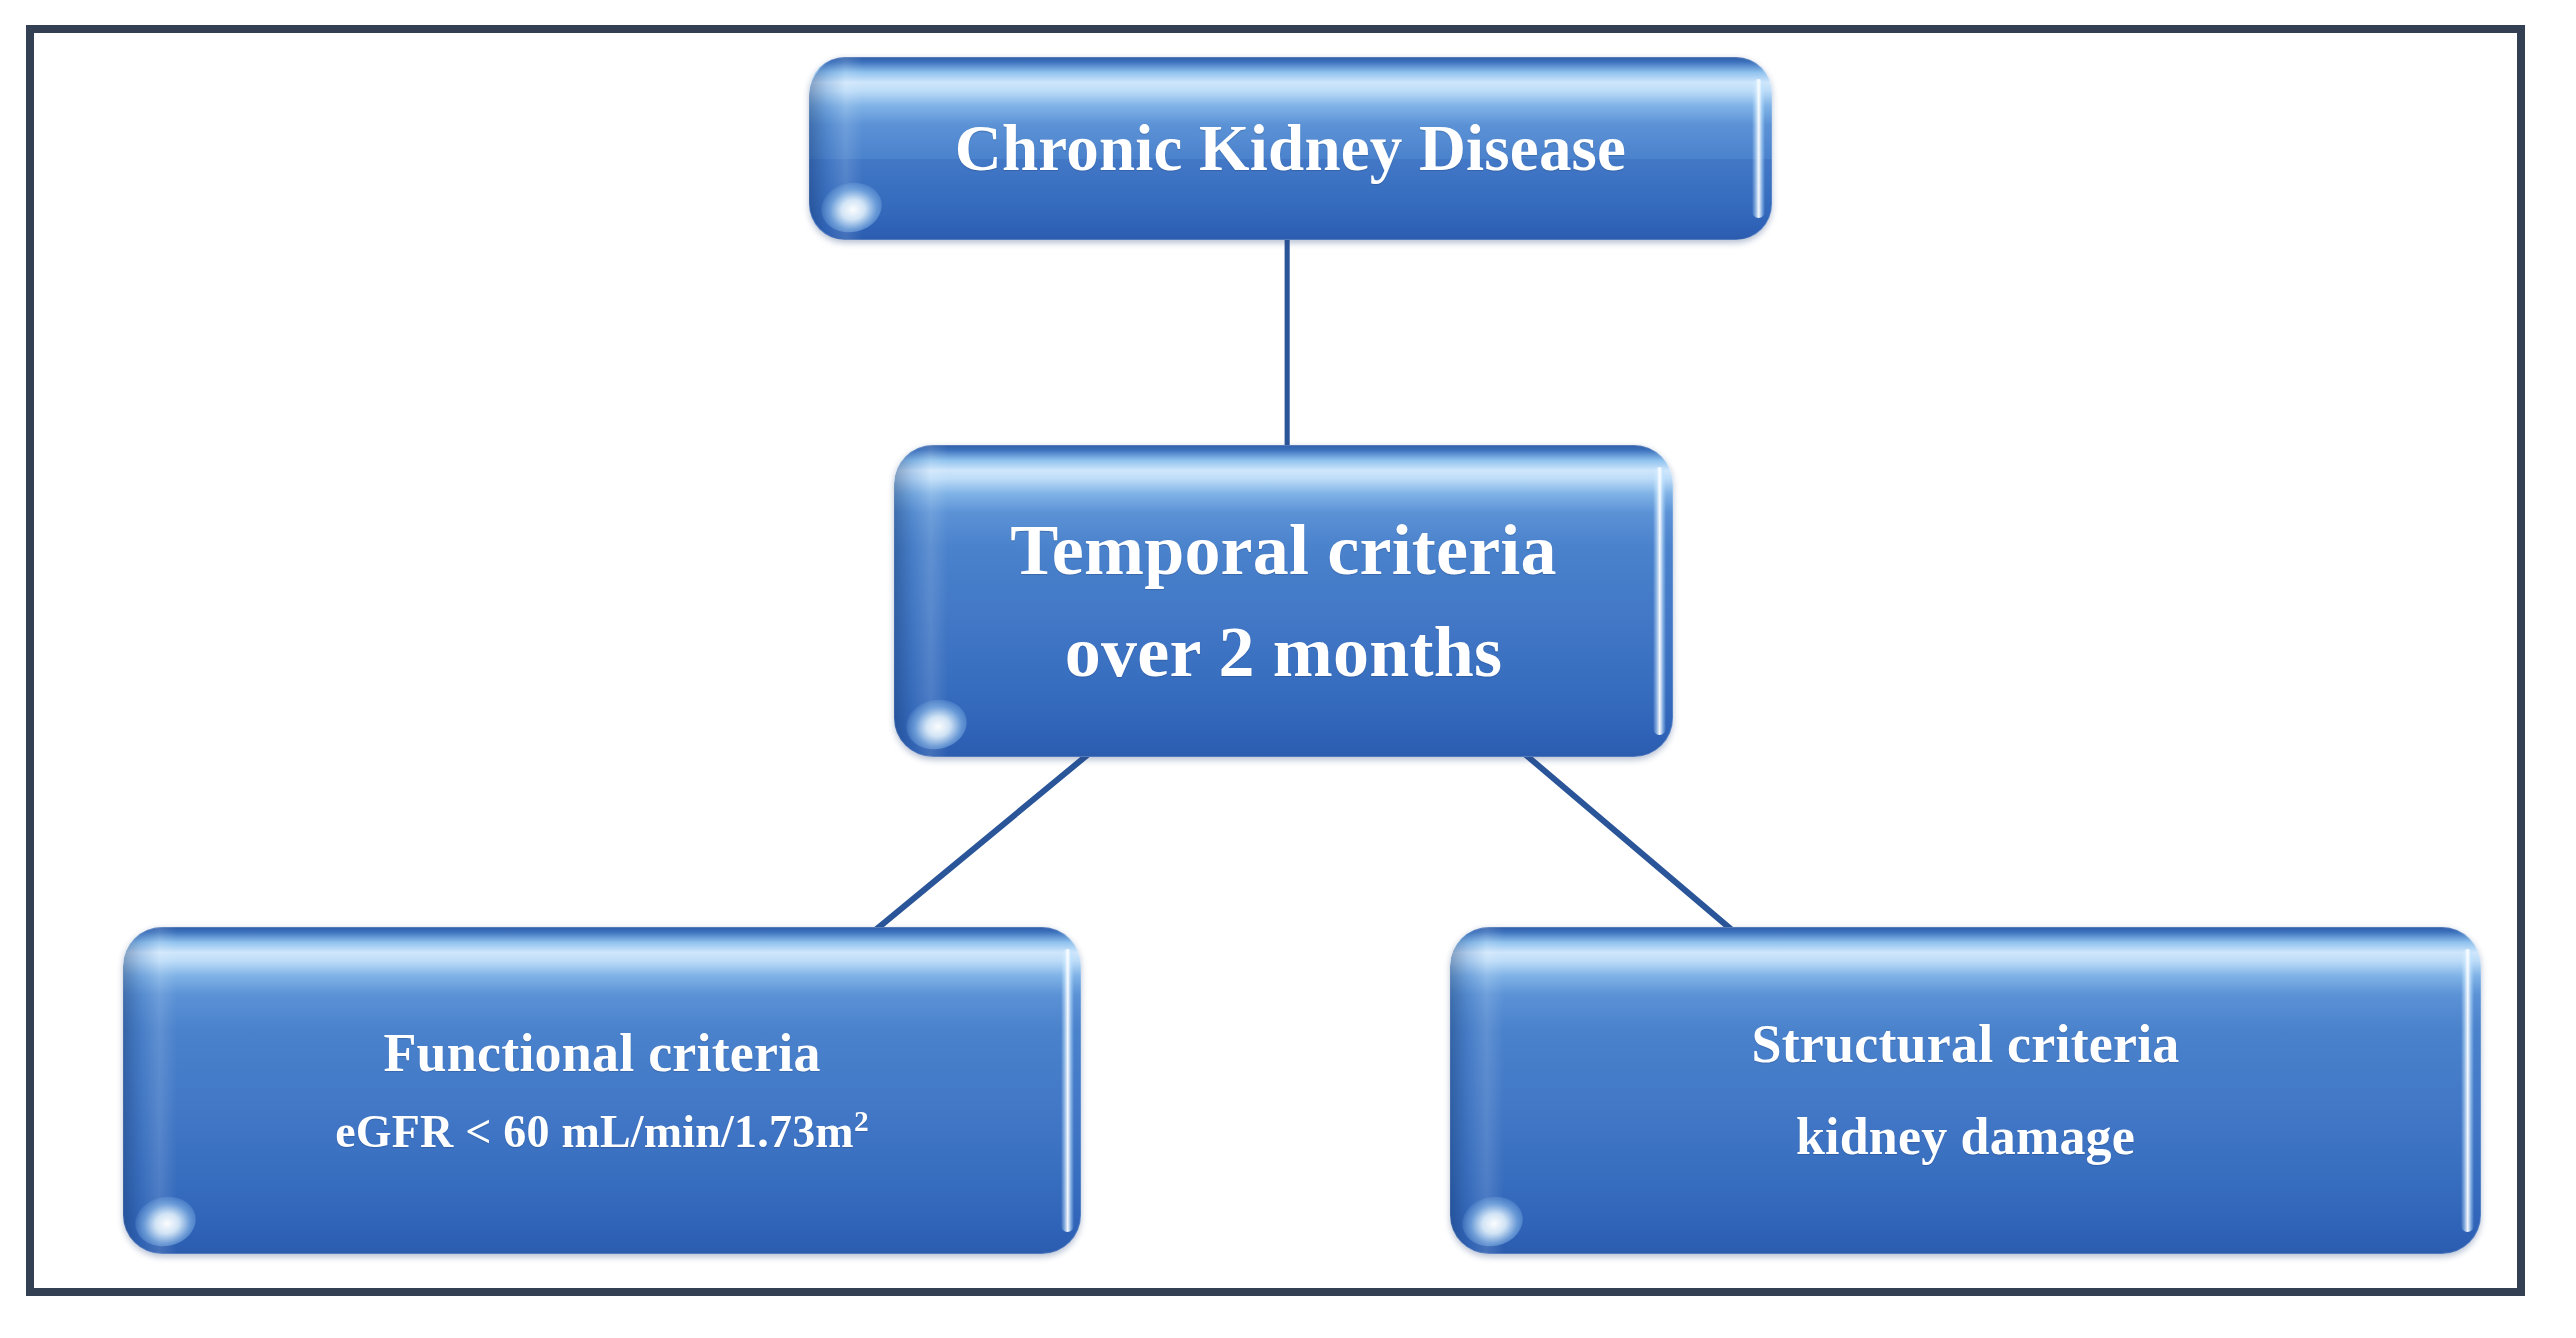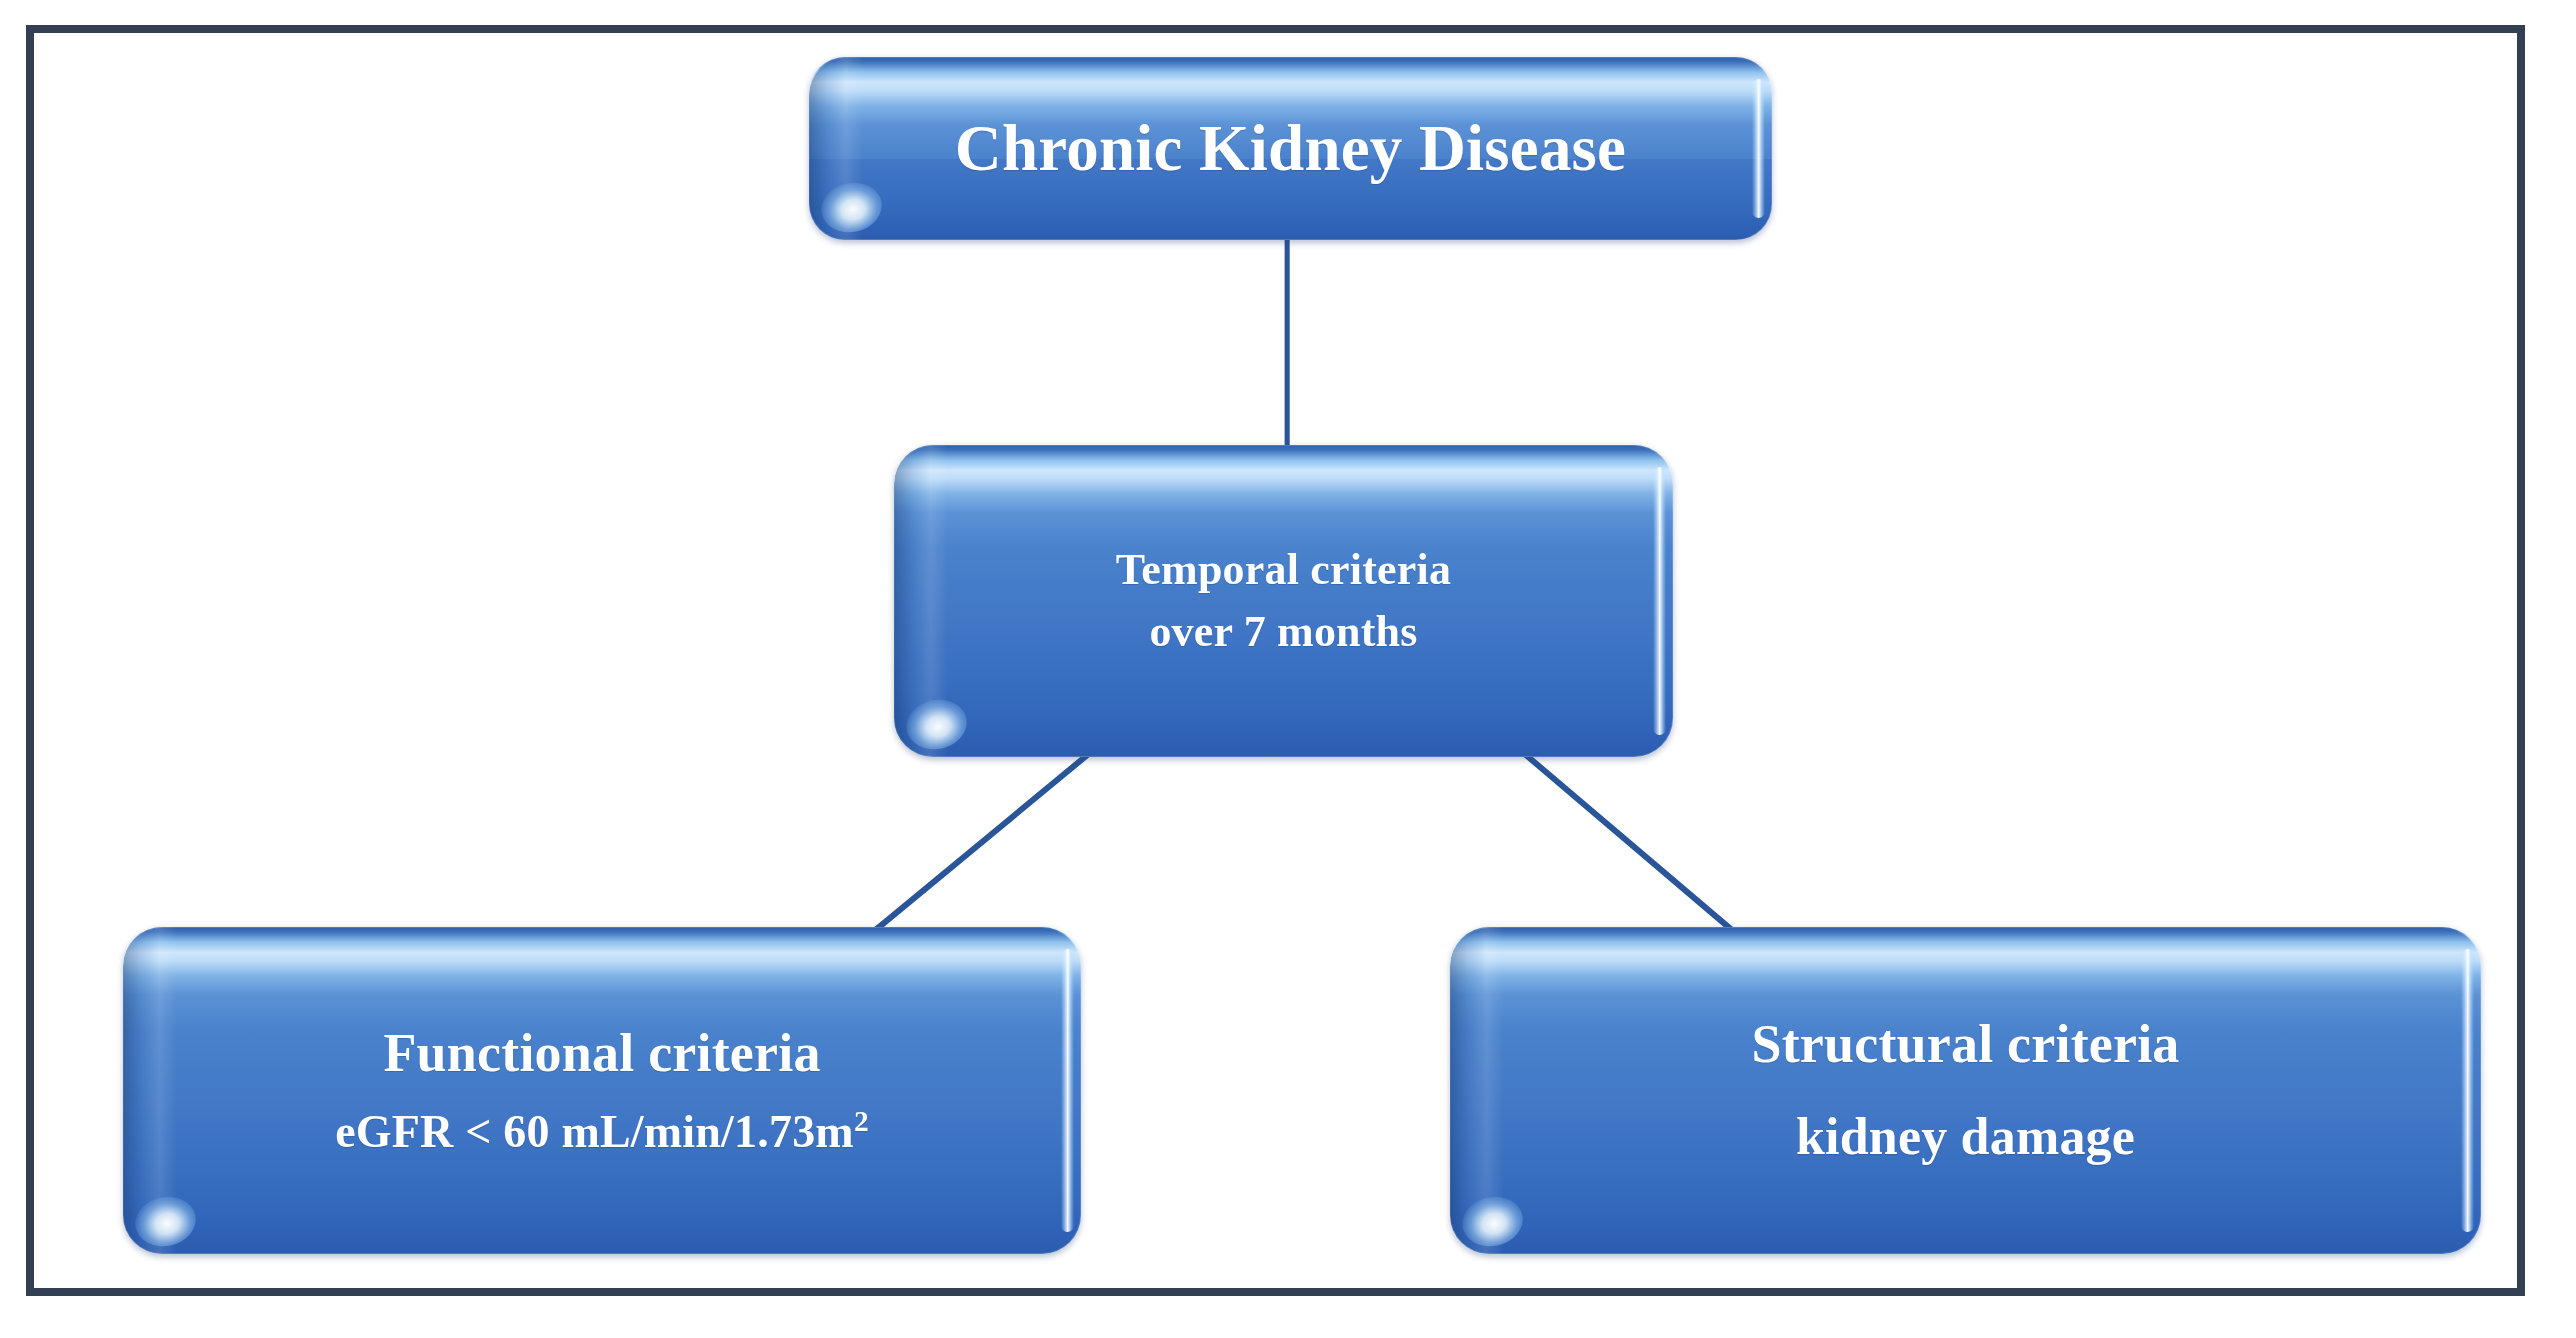--- a/index.html
+++ b/index.html
@@ -150,21 +150,21 @@
     left: 809px;  top: 57px;
     width: 963px; height: 183px;
     border-radius: 36px;
   }
   #node-root .node-label { font-size: 65px; }
 
   #node-temporal {
     left: 894px; top: 445px;
     width: 779px;  height: 312px;
   }
-  #node-temporal .node-label { font-size: 44px; line-height: 1.42; }
+  #node-temporal .node-label { font-size: 72px; line-height: 1.42; }
 
   #node-functional {
     left: 123px;  top: 927px;
     width: 958px; height: 327px;
   }
   #node-functional .node-label .line { font-size: 54px; margin-bottom: 18.7px; }
   #node-functional .node-label .sub  { font-size: 46px; }
 
   #node-structural {
     left: 1450px; top: 927px;
@@ -190,21 +190,21 @@
     <span class="corner-glow"></span>
     <div class="node-label">
       <span class="line">Chronic Kidney Disease</span>
     </div>
   </div>
 
   <div class="node" id="node-temporal">
     <span class="corner-glow"></span>
     <div class="node-label">
       <span class="line">Temporal criteria</span>
-      <span class="line">over 7 months</span>
+      <span class="line">over 2 months</span>
     </div>
   </div>
 
   <div class="node" id="node-functional">
     <span class="corner-glow"></span>
     <div class="node-label">
       <span class="line">Functional criteria</span>
       <span class="sub"><span>eGFR &lt; 60 mL/min/1.73m</span><sup>2</sup></span>
     </div>
   </div>

